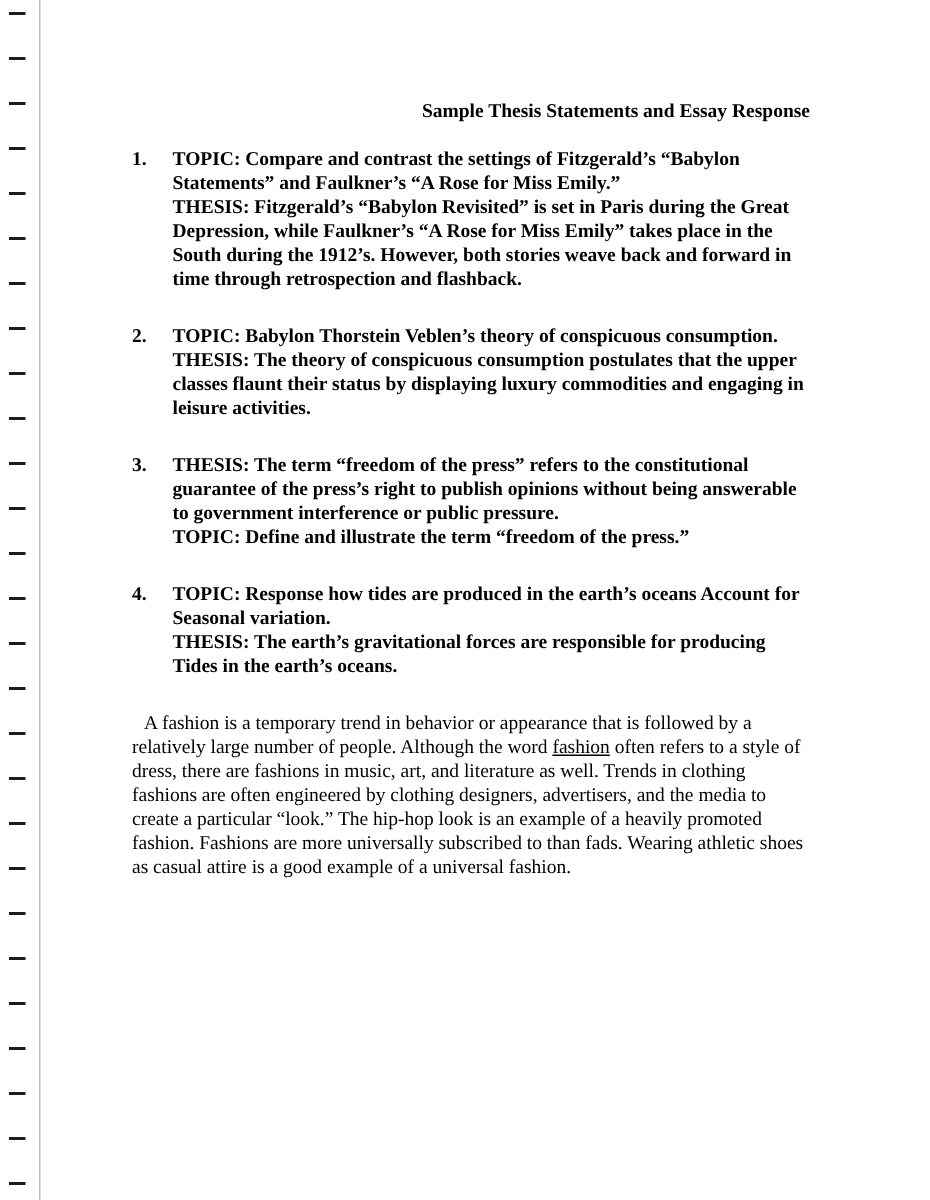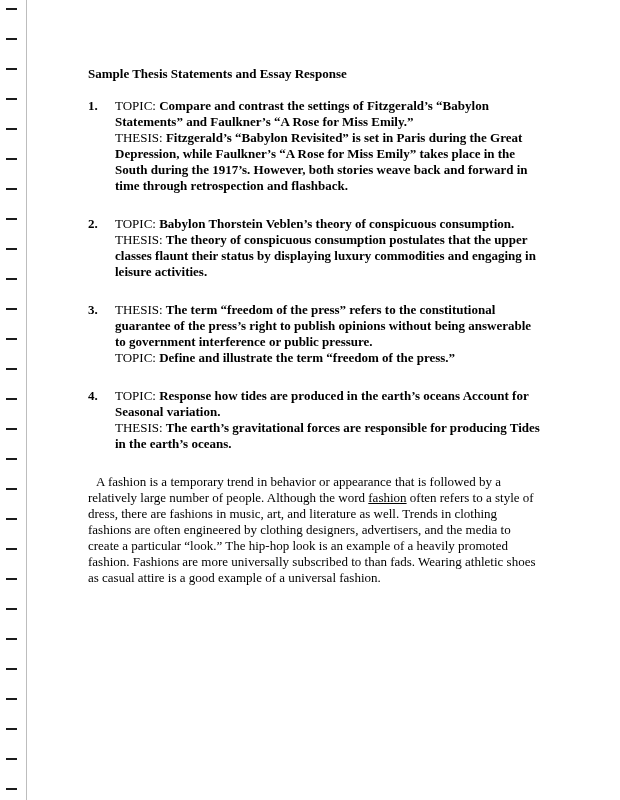--- a/index.html
+++ b/index.html
@@ -16,25 +16,25 @@
     border-right: 1px solid #bdbdbd;
   }
   .edge-strip .dashes {
     position: absolute; left: 6px; top: 8px; bottom: 0; width: 11px;
     background: repeating-linear-gradient(to bottom, #1c1c1c 0 2px, transparent 2px 30px);
   }
   .content {
     position: absolute; left: 88px; top: 66px; width: 452px;
     font-size: 13px; line-height: 16px;
   }
-  .title { font-weight: bold; margin: 0 0 16px 0; }
+  .title { font-weight: bold; margin: 0 0 16px 0; text-align: right; }
   .item { position: relative; padding-left: 27px; margin-bottom: 22px; font-weight: bold; }
   .item .num { position: absolute; left: 0; top: 0; width: 27px; }
   .item p { margin: 0; }
-  .label { font-weight: normal; }
+  .label { font-weight: bold; }
   .resp-head {
     margin: 26px 0 0 0; font-weight: bold; text-indent: 54px;
   }
   .u { text-decoration: underline; }
   .question { margin: 26px 0 0 0; font-weight: bold; }
   .body-para { margin: 8px 0 0 0; font-weight: normal; text-indent: 8px; }
   .body-para.tight { margin-top: 0; }
 </style>
 </head>
 <body>
@@ -43,21 +43,21 @@
   <div class="dashes"></div>
 </div>
 
 <div class="content">
 
   <p class="title">Sample Thesis Statements and Essay Response</p>
 
   <div class="item">
     <span class="num">1.</span>
     <p><span class="label">TOPIC:</span> <span>Compare and contrast the settings of Fitzgerald’s “Babylon Statements” and Faulkner’s “A Rose for Miss Emily.”</span></p>
-    <p><span class="label">THESIS:</span> <span>Fitzgerald’s “Babylon Revisited” is set in Paris during the Great Depression, while Faulkner’s “A Rose for Miss Emily” takes place in the South during the 1917’s. However, both stories weave back and forward in time through retrospection and flashback.</span></p>
+    <p><span class="label">THESIS:</span> <span>Fitzgerald’s “Babylon Revisited” is set in Paris during the Great Depression, while Faulkner’s “A Rose for Miss Emily” takes place in the South during the 1912’s. However, both stories weave back and forward in time through retrospection and flashback.</span></p>
   </div>
 
   <div class="item">
     <span class="num">2.</span>
     <p><span class="label">TOPIC:</span> <span>Babylon Thorstein Veblen’s theory of conspicuous consumption.</span></p>
     <p><span class="label">THESIS:</span> <span>The theory of conspicuous consumption postulates that the upper classes flaunt their status by displaying luxury commodities and engaging in leisure activities.</span></p>
   </div>
 
   <div class="item">
     <span class="num">3.</span>

